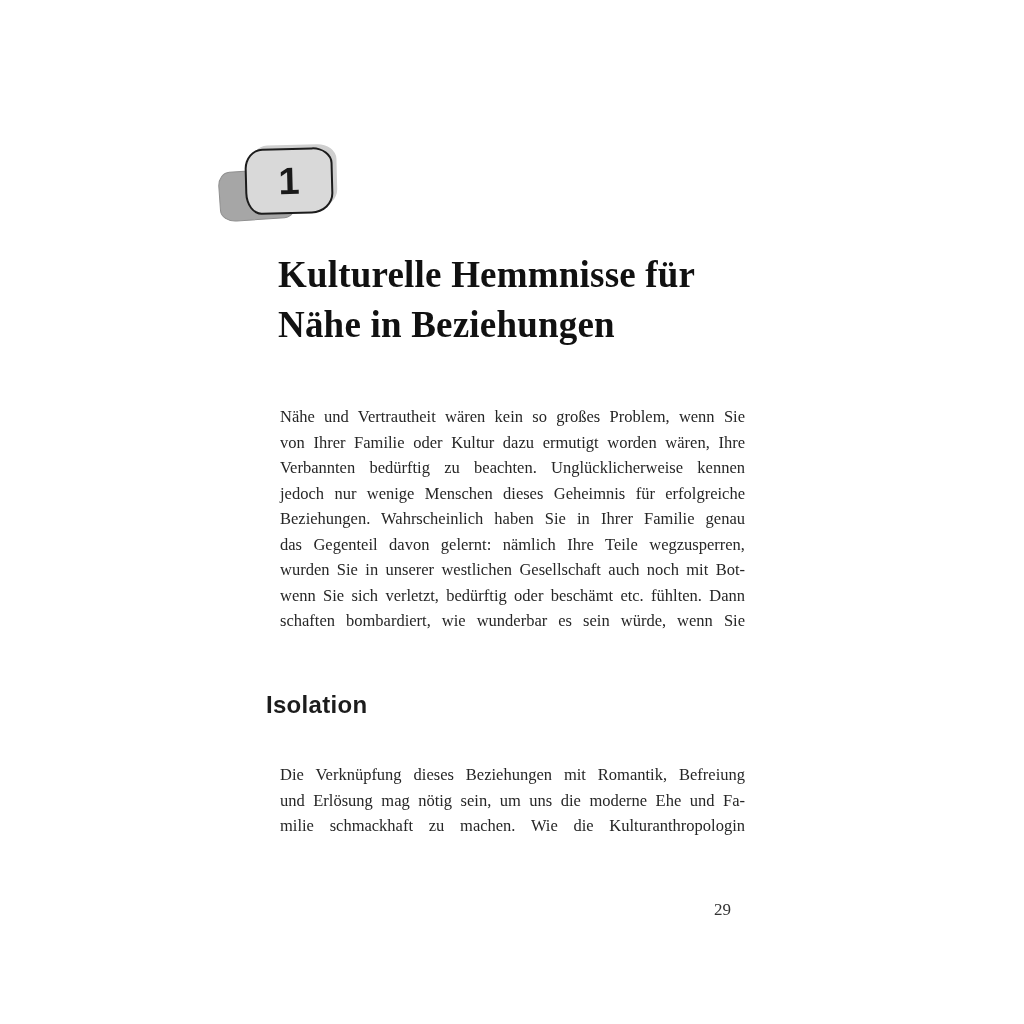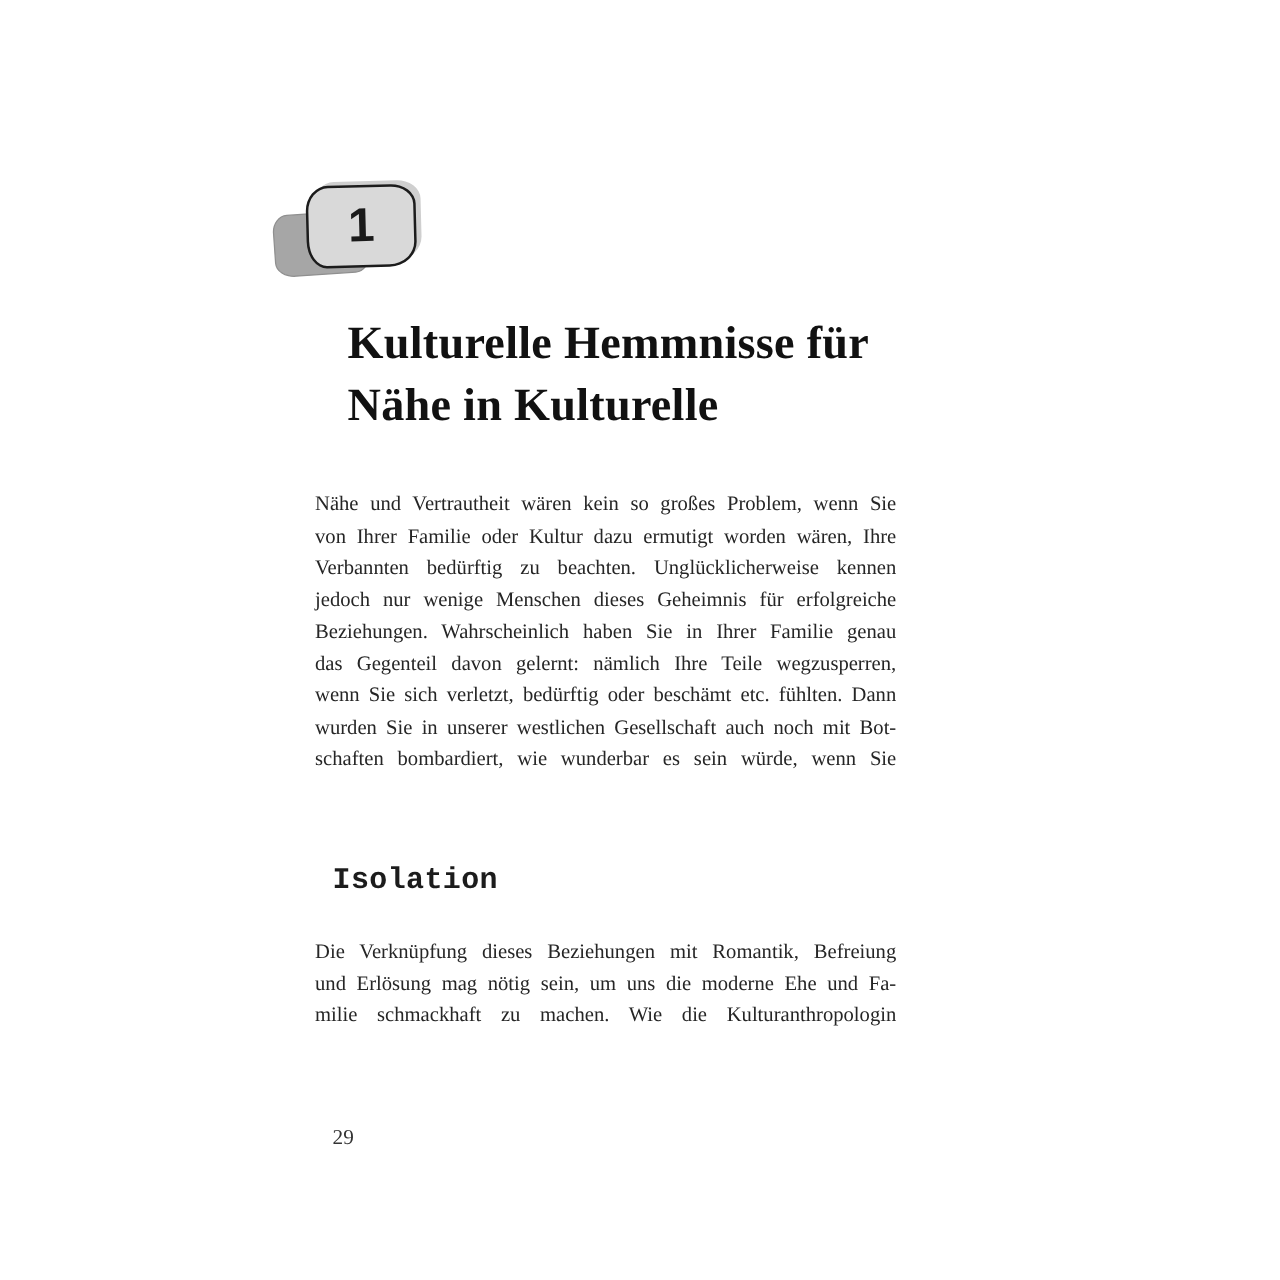--- a/index.html
+++ b/index.html
@@ -70,22 +70,23 @@
     font-weight: bold;
     font-size: 37px;
     line-height: 50px;
     color: #111111;
     letter-spacing: 0.2px;
   }
 
   
   .para {
     position: absolute;
-    left: 252px;
+    left: 280px;
     width: 465px;
+    margin-top: 14px;
   }
   .para-1 { top: 390px; }
   .para-2 { top: 748px; }
   .text-line {
     font-size: 16.5px;
     line-height: 25.5px;
     color: #262626;
     text-align: justify;
     text-align-last: justify;
     white-space: normal;
@@ -98,61 +99,62 @@
     line-height: 1;
     vertical-align: super;
   }
 
   
   .section-heading {
     position: absolute;
     left: 266px;
     top: 691px;
     margin: 0;
-    font-family: Liberation Mono, monospace;
+    font-family: Liberation Sans, sans-serif;
     font-weight: bold;
     font-size: 24px;
     letter-spacing: 0.3px;
     color: #1c1c1c;
   }
 
   
   .page-number {
     position: absolute;
     left: 266px;
     top: 900px;
     width: 465px;
+    text-align: right;
     font-family: "Liberation Serif", serif;
     font-size: 17px;
     color: #333333;
   }
 </style>
 </head>
 <body>
 
 <div class="page">
 
   <div class="chapter-badge">
     <div class="badge-back"></div>
     <div class="badge-front">
       <span class="chapter-number">1</span>
     </div>
   </div>
 
-  <h1 class="chapter-title"><span>Kulturelle Hemmnisse für</span><br><span>Nähe in Kulturelle</span></h1>
+  <h1 class="chapter-title"><span>Kulturelle Hemmnisse für</span><br><span>Nähe in Beziehungen</span></h1>
 
   <div class="para para-1">
     <div class="text-line">Nähe und Vertrautheit wären kein so großes Problem, wenn Sie</div>
     <div class="text-line">von Ihrer Familie oder Kultur dazu ermutigt worden wären, Ihre</div>
     <div class="text-line">Verbannten bedürftig zu beachten. Unglücklicherweise kennen</div>
     <div class="text-line">jedoch nur wenige Menschen dieses Geheimnis für erfolgreiche</div>
     <div class="text-line">Beziehungen. Wahrscheinlich haben Sie in Ihrer Familie genau</div>
     <div class="text-line">das Gegenteil davon gelernt: nämlich Ihre Teile wegzusperren,</div>
+    <div class="text-line">wurden Sie in unserer westlichen Gesellschaft auch noch mit Bot-</div>
     <div class="text-line">wenn Sie sich verletzt, bedürftig oder beschämt etc. fühlten. Dann</div>
-    <div class="text-line">wurden Sie in unserer westlichen Gesellschaft auch noch mit Bot-</div>
     <div class="text-line">schaften bombardiert, wie wunderbar es sein würde, wenn Sie</div>
   </div>
 
   <h2 class="section-heading">Isolation</h2>
 
   <div class="para para-2">
     <div class="text-line">Die Verknüpfung dieses Beziehungen mit Romantik, Befreiung</div>
     <div class="text-line">und Erlösung mag nötig sein, um uns die moderne Ehe und Fa-</div>
     <div class="text-line">milie schmackhaft zu machen. Wie die Kulturanthropologin</div>
   </div>

